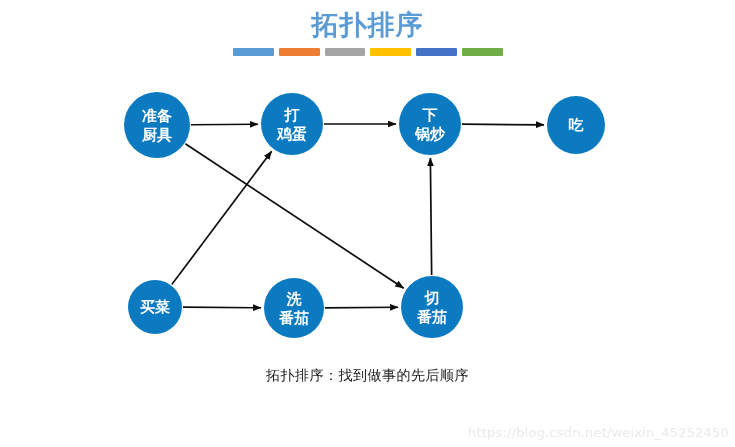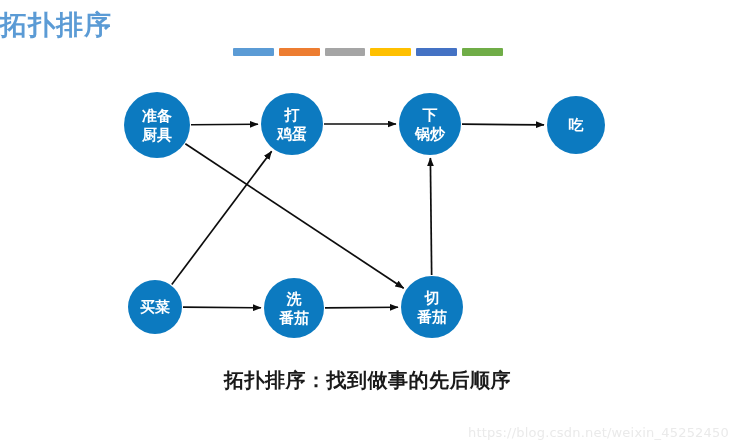--- a/index.html
+++ b/index.html
@@ -15,20 +15,21 @@
     width: 735px;
     height: 447px;
     background: #ffffff;
     overflow: hidden;
   }
   #slide-title {
     position: absolute;
     left: 0;
     top: 8px;
     width: 735px;
+    text-align: center;
     font-size: 27px;
     font-weight: bold;
     color: #5b9bd5;
     letter-spacing: 1px;
     line-height: 34px;
   }
   #accent-bars {
     position: absolute;
     left: 233px;
     top: 48px;
@@ -64,22 +65,22 @@
     stroke: #0d0d0d;
     stroke-width: 1.7px;
     fill: none;
   }
   #caption {
     position: absolute;
     left: 0;
     top: 367px;
     width: 735px;
     text-align: center;
-    font-size: 20px;
-    font-weight: bold;
+    font-size: 14px;
+    font-weight: normal;
     color: #1a1a1a;
     letter-spacing: 0.5px;
   }
   #watermark {
     position: absolute;
     right: 6px;
     bottom: 7px;
     font-size: 13px;
     color: #eaeaea;
     letter-spacing: 0.2px;

